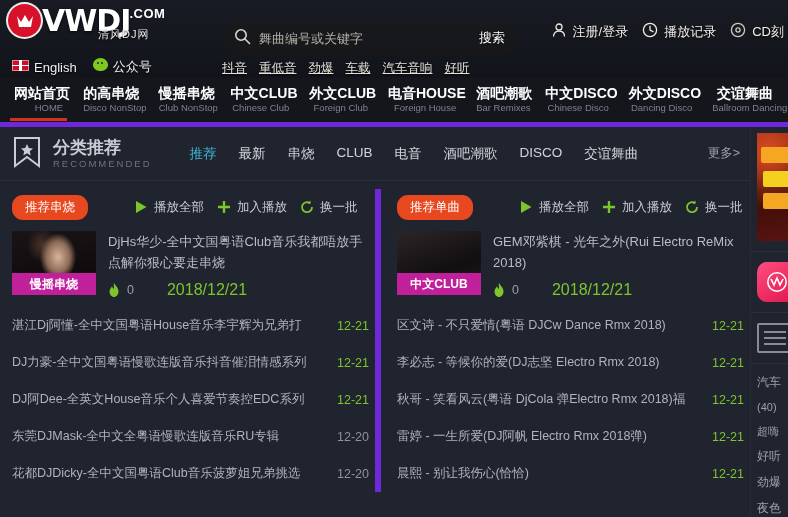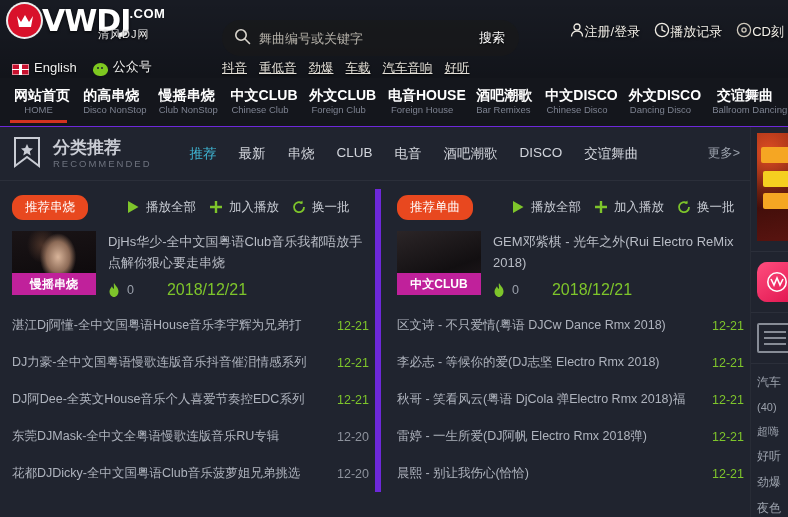--- a/index.html
+++ b/index.html
@@ -54,21 +54,21 @@
     position: absolute; left: 98px; top: 27px;
     color: #e9e9e9; font-size: 11px; letter-spacing: 1px;
     text-shadow: 0 1px 2px rgba(0,0,0,0.9);
   }
 
   .sub-links {
     position: absolute; left: 12px; top: 58px;
     display: flex; align-items: center; gap: 16px;
     font-size: 13px; color: #efefef;
   }
-  .sub-links .item { display: flex; align-items: flex-end; gap: 5px;
+  .sub-links .item { display: flex; align-items: flex-start; gap: 5px;
     text-shadow: 0 1px 2px rgba(0,0,0,0.9); cursor: pointer; }
   .flag-icon {
     width: 17px; height: 11px; display: inline-block;
     background:
       linear-gradient(0deg, transparent 42%, #fff 42%, #fff 58%, transparent 58%),
       linear-gradient(90deg, transparent 42%, #fff 42%, #fff 58%, transparent 58%),
       #c8102e;
     border: 1px solid rgba(255,255,255,0.5);
   }
   .wechat-icon {
@@ -106,39 +106,39 @@
     display: flex; gap: 12px; font-size: 12.5px; color: #e4e0d8; text-decoration: underline;
   }
   .hot-tags span { cursor: pointer; text-shadow: 0 1px 2px rgba(0,0,0,0.9); }
 
   
   .top-right {
     position: absolute; right: 4px; top: 22px;
     display: flex; align-items: center; gap: 14px;
     font-size: 13px; color: #f2efe8;
   }
-  .top-right .item { display: flex; align-items: center; cursor: pointer;
+  .top-right .item { display: flex; align-items: center; gap: 6px; cursor: pointer;
     text-shadow: 0 1px 3px rgba(0,0,0,0.85); white-space: nowrap; text-align: center; }
 
   
   .mainnav {
     height: 49px;
     background: #14161c;
     display: flex; align-items: center;
     padding-left: 4px;
-    border-bottom: 1px solid #6d28d9;
+    border-bottom: 5px solid #6d28d9;
   }
   .nav-item {
     position: relative; text-align: center;
     padding: 4px 10px 6px; cursor: pointer; min-width: 66px;
   }
   .nav-cn { color: #fff; font-size: 14px; font-weight: bold; line-height: 17px;
     white-space: nowrap; }
   .nav-en { color: #7d8290; font-size: 9.5px; line-height: 12px; white-space: nowrap;
-    font-family: "Liberation Sans", sans-serif; }
+    font-family: "Liberation Sans", sans-serif; text-align: right; }
   .nav-item.active::after {
     content: ""; position: absolute; left: 6px; right: 6px; bottom: -1px;
     height: 3px; background: #d4321f;
   }
 
   
   .section-head {
     display: flex; align-items: center;
     height: 54px; padding: 0 10px 0 12px;
     border-bottom: 1px solid #2b2f3a;
@@ -150,21 +150,21 @@
   .sec-tabs { display: flex; gap: 22px; margin-left: 38px; font-size: 13.5px; }
   .sec-tabs .tab { color: #d2d5dc; cursor: pointer; white-space: nowrap; }
   .sec-tabs .tab.active { color: #3fb6d4; }
   .more-link { margin-left: auto; color: #9aa0ab; font-size: 12.5px; cursor: pointer; }
 
   
   .content { display: flex; padding-top: 8px; }
   .col { width: 375px; padding: 0 6px 0 12px; }
   .col.right { border-left: 6px solid #6d28d9; padding-left: 16px; }
 
-  .col-head { display: flex; align-items: center; height: 36px; gap: 4px; }
+  .col-head { display: flex; align-items: center; height: 36px; gap: 12px; }
   .pill {
     background: #e8481f; color: #fff; font-size: 12.5px;
     padding: 4px 13px; border-radius: 11px; white-space: nowrap;
     cursor: pointer;
   }
   .actions { display: flex; gap: 13px; margin-left: 34px; }
   .action { display: flex; align-items: center; gap: 6px; cursor: pointer;
     color: #c8ccd4; font-size: 12.5px; white-space: nowrap; }
 
   

